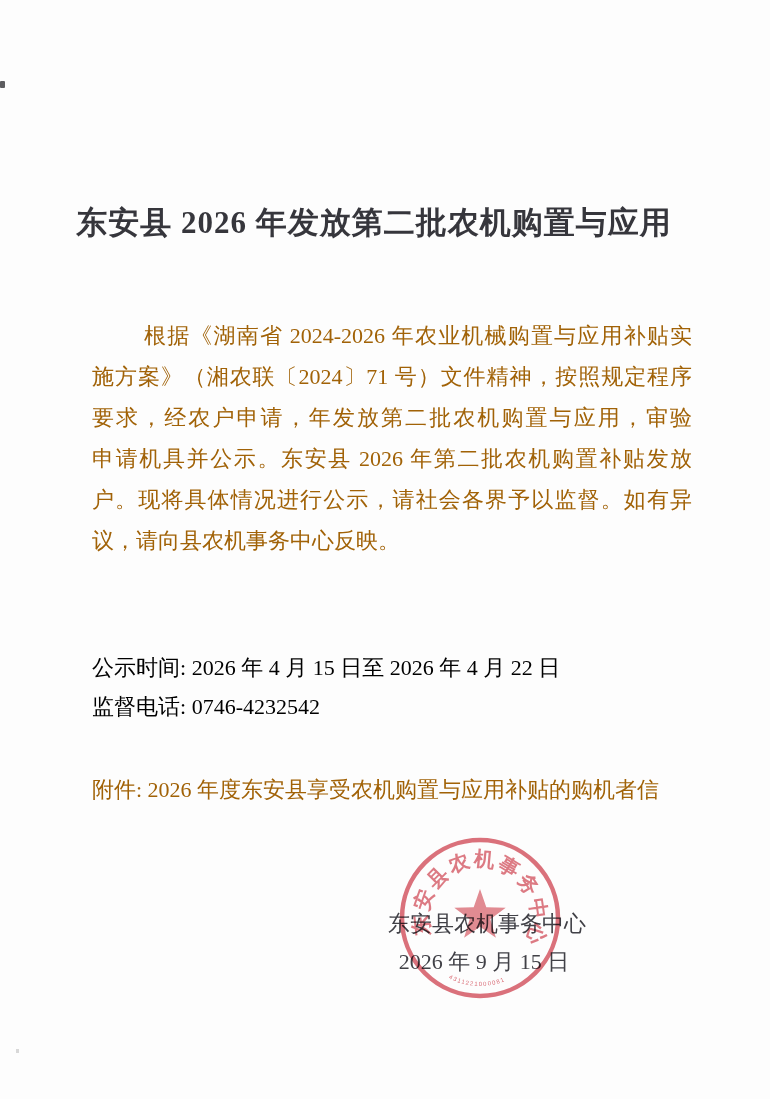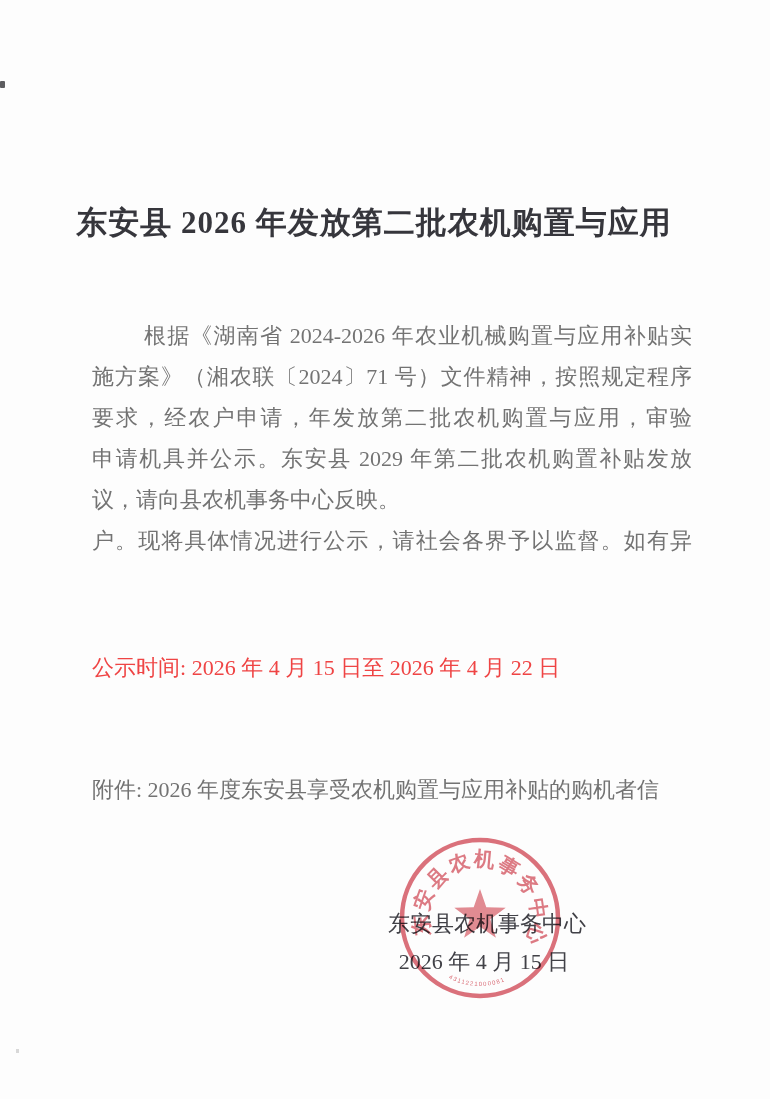--- a/index.html
+++ b/index.html
@@ -27,44 +27,44 @@
     margin-top: 12px;
   }
 
   .doc-body {
     position: absolute;
     left: 92px;
     top: 315px;
     width: 600px;
     font-size: 22px;
     line-height: 41px;
-    color: #737373;
+    color: #a16207;
   }
   .doc-line { text-align: justify; text-align-last: justify; }
   .doc-line.first { text-indent: 52px; }
   .doc-line.last { text-align: left; text-align-last: left; }
 
   .info-block {
     position: absolute;
     left: 92px;
     top: 648px;
     width: 620px;
     font-size: 22px;
     line-height: 39px;
-    color: #ef4444;
+    color: #000000;
   }
 
   .attachment-block {
     position: absolute;
     left: 92px;
     top: 770px;
     width: 610px;
     font-size: 22px;
     line-height: 39px;
-    color: #737373;
+    color: #a16207;
   }
 
   .signature-org {
     position: absolute;
     left: 487px;
     top: 909px;
     transform: translateX(-50%);
     font-size: 22px;
     white-space: nowrap;
     color: #414147;
@@ -129,37 +129,40 @@
   <div class="scan-speck-2"></div>
 
   <div class="doc-title">
     <div>东安县 2026 年发放第二批农机购置与应用</div>
   </div>
 
   <div class="doc-body">
     <div class="doc-line first">根据《湖南省 2024-2026 年农业机械购置与应用补贴实</div>
     <div class="doc-line">施方案》（湘农联〔2024〕71 号）文件精神，按照规定程序</div>
     <div class="doc-line">要求，经农户申请，年发放第二批农机购置与应用，审验</div>
-    <div class="doc-line">申请机具并公示。东安县 2029 年第二批农机购置补贴发放</div>
+    <div class="doc-line">申请机具并公示。东安县 2026 年第二批农机购置补贴发放</div>
+    <div class="doc-line">户。现将具体情况进行公示，请社会各界予以监督。如有异</div>
     <div class="doc-line last">议，请向县农机事务中心反映。</div>
-    <div class="doc-line">户。现将具体情况进行公示，请社会各界予以监督。如有异</div>
   </div>
 
   <div class="info-block">
     <div>
       <span>公示时间: </span><span>2026 年 4 月 15 日至 2026 年 4 月 22 日</span>
+    </div>
+    <div>
+      <span>监督电话: </span><span>0746-4232542</span>
     </div>
   </div>
 
   <div class="attachment-block">
     <div>附件: 2026 年度东安县享受农机购置与应用补贴的购机者信</div>
   </div>
 
   <div class="signature-org">东安县农机事务中心</div>
-  <div class="signature-date">2026 年 4 月 15 日</div>
+  <div class="signature-date">2026 年 9 月 15 日</div>
 
   <svg class="seal-svg" viewBox="0 0 164 164">
     <defs>
       <path id="sealArcTop" d="M 33.1 99.8 A 52 52 0 1 1 130.9 99.8" fill="none"></path>
       <path id="sealArcBottom" d="M 48 140.9 A 68 68 0 0 0 116 140.9" fill="none"></path>
     </defs>
     <circle cx="82" cy="82" r="78" fill="none" stroke-width="4.5" opacity="0.88" stroke="#d4505c"></circle>
     <polygon points="82,53 88.3,71.3 107.7,71.7 92.3,83.3 97.9,101.8 82,90.8 66.1,101.8 71.7,83.3 56.3,71.7 75.7,71.3" opacity="0.72" fill="#d4505c"></polygon>
     <text class="seal-arc-text" fill="#d4505c">
       <textPath href="#sealArcTop" startOffset="1">东安县农机事务中心</textPath>

